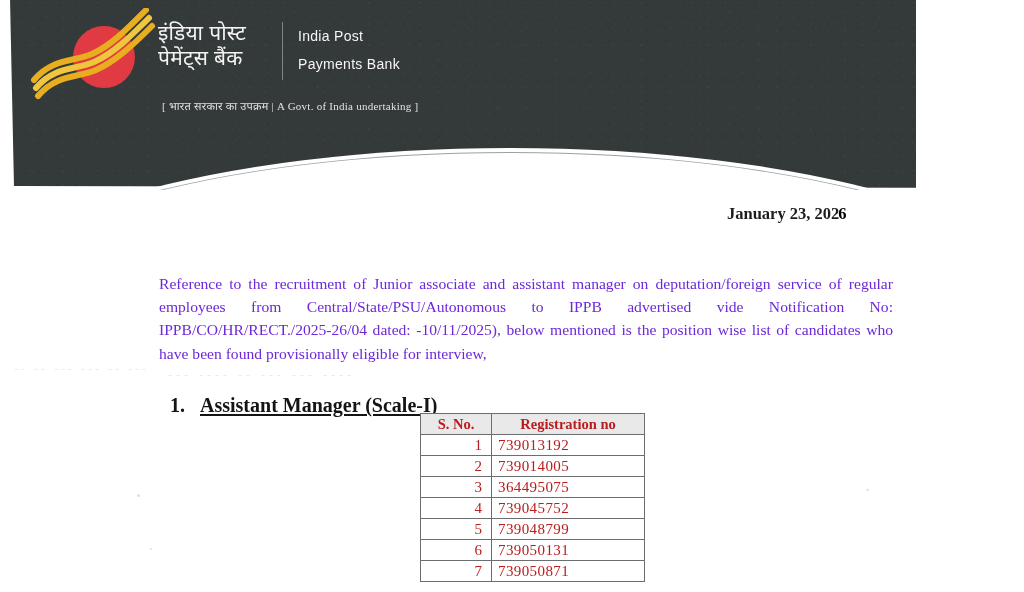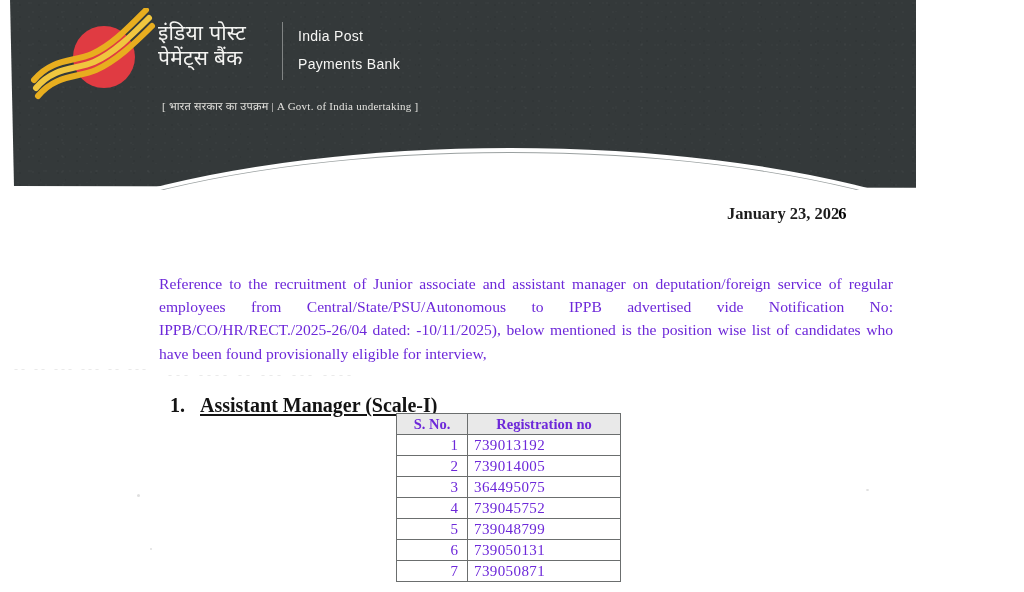--- a/index.html
+++ b/index.html
@@ -208,25 +208,25 @@
   .section-num { display: inline-block; width: 30px; }
   .section-title {
     text-decoration: underline;
     text-underline-offset: 2px;
   }
 
   
   .reg-table {
     position: absolute;
     top: 413px;
-    left: 396px;
+    left: 420px;
     border-collapse: collapse;
     font-family: "Liberation Serif", serif;
     font-size: 15px;
-    color: #6d28d9;
+    color: #b91c1c;
   }
   .reg-table th, .reg-table td {
     border: 1px solid #6b6e6e;
     height: 21px;
     padding: 0 6px;
     box-sizing: border-box;
   }
   .reg-table th {
     background: #e9e9e9;
     font-weight: bold;

